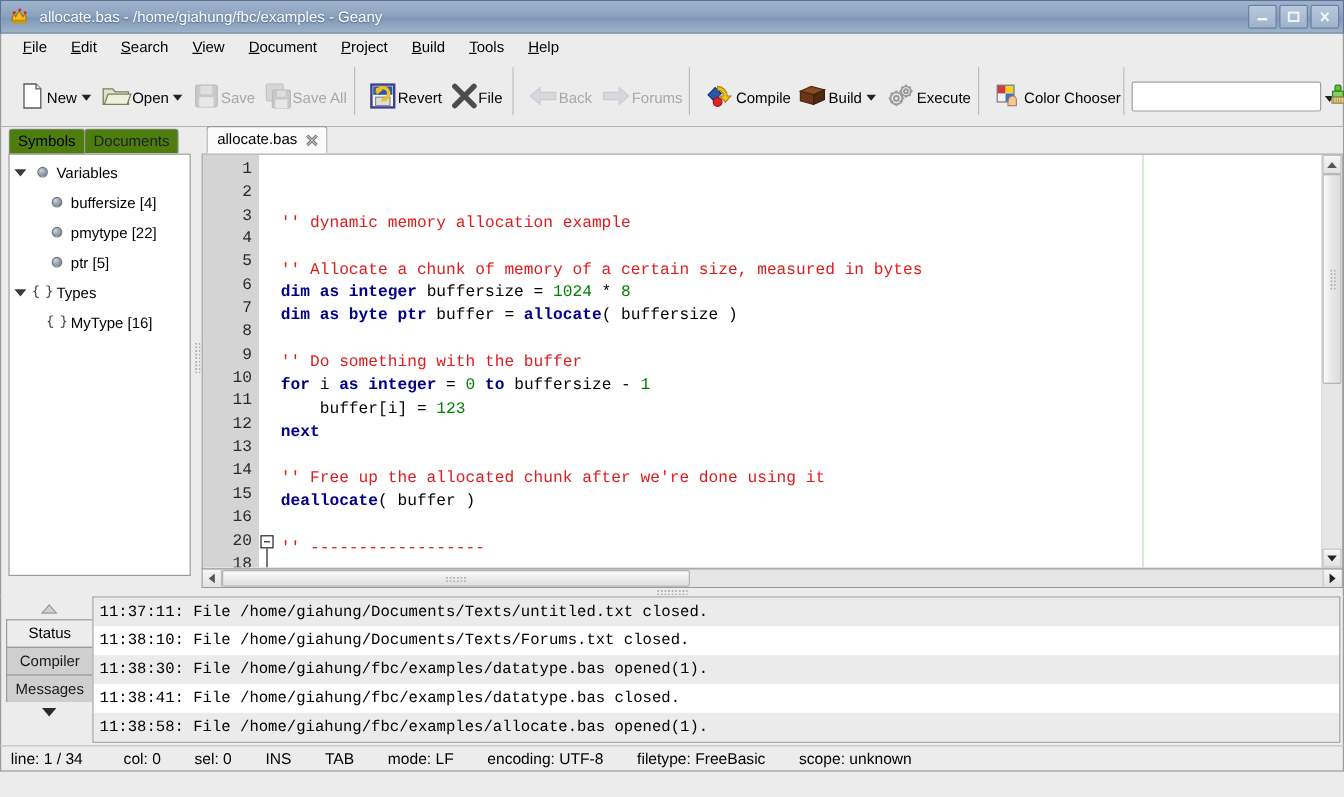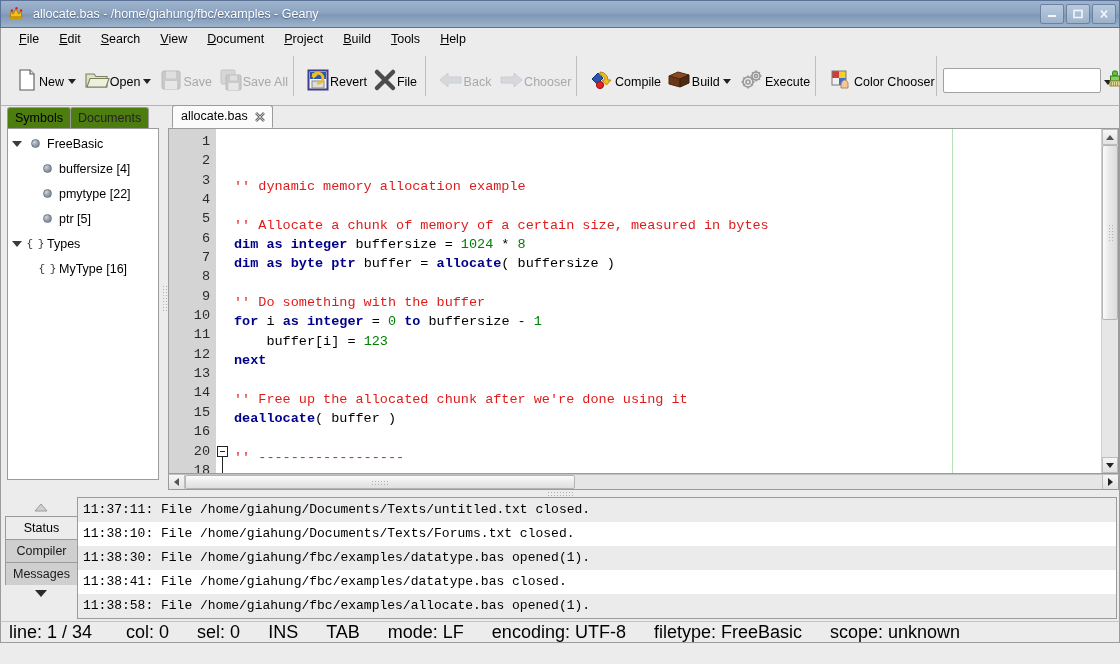--- a/index.html
+++ b/index.html
@@ -471,21 +471,21 @@
   .msg-row:nth-child(odd) { background: #ebebeb; }
   .msg-row:nth-child(even) { background: #ffffff; }
 
   
   #statusbar {
     height: 22px;
     background: #ececec;
     border: 1px solid #9b9b9b;
     border-top: 1px solid #c4c4c4;
     display: flex; align-items: center;
-    font-size: 18px;
+    font-size: 13px;
     color: #000;
     padding-left: 8px;
   }
   #statusbar .sfield { margin-right: 28px; white-space: nowrap; }
   #statusbar .sfield.first { margin-right: 34px; }
 </style>
 </head>
 <body>
 
 <div id="app">
@@ -615,21 +615,21 @@
       </div>
       <div class="tb-lbl">Back</div>
     </div>
 
     <div class="tb-item disabled">
       <div class="tb-ico">
         <svg width="26" height="24" viewBox="0 0 26 24">
           <path d="M24 12 L16 5 V9 H3 V15 H16 V19 Z" fill="#b7bfc9" stroke="#9aa3ad"></path>
         </svg>
       </div>
-      <div class="tb-lbl">Chooser</div>
+      <div class="tb-lbl">Forums</div>
     </div>
 
     <div class="tb-sep"></div>
 
     <div class="tb-item">
       <div class="tb-ico">
         <svg width="26" height="24" viewBox="0 0 26 24">
           <path d="M3 11 L9 5 L14 10 L8 16 Z" fill="#2b56b0" stroke="#16306e"></path>
           <path d="M11 4 a8 8 0 0 1 8 8 h3 l-4.5 5 L13 12 h3 a5 5 0 0 0 -5 -5 z" fill="#f2c01e" stroke="#b08a0d"></path>
           <circle cx="11" cy="17" r="3.6" fill="#e02424" stroke="#9c1212"></circle>
@@ -718,21 +718,21 @@
       </div>
       <div id="symbol-tree">
 
         <div class="tree-row">
           <span class="tree-exp">
               <span class="tri-dn"></span>
             </span>
           <span class="tree-ico">
               <span class="dot-ico"></span>
             </span>
-          <span>FreeBasic</span>
+          <span>Variables</span>
         </div>
 
         <div class="tree-row indent">
           <span class="tree-ico">
               <span class="dot-ico"></span>
             </span>
           <span>buffersize [4]</span>
         </div>
 
         <div class="tree-row indent">

